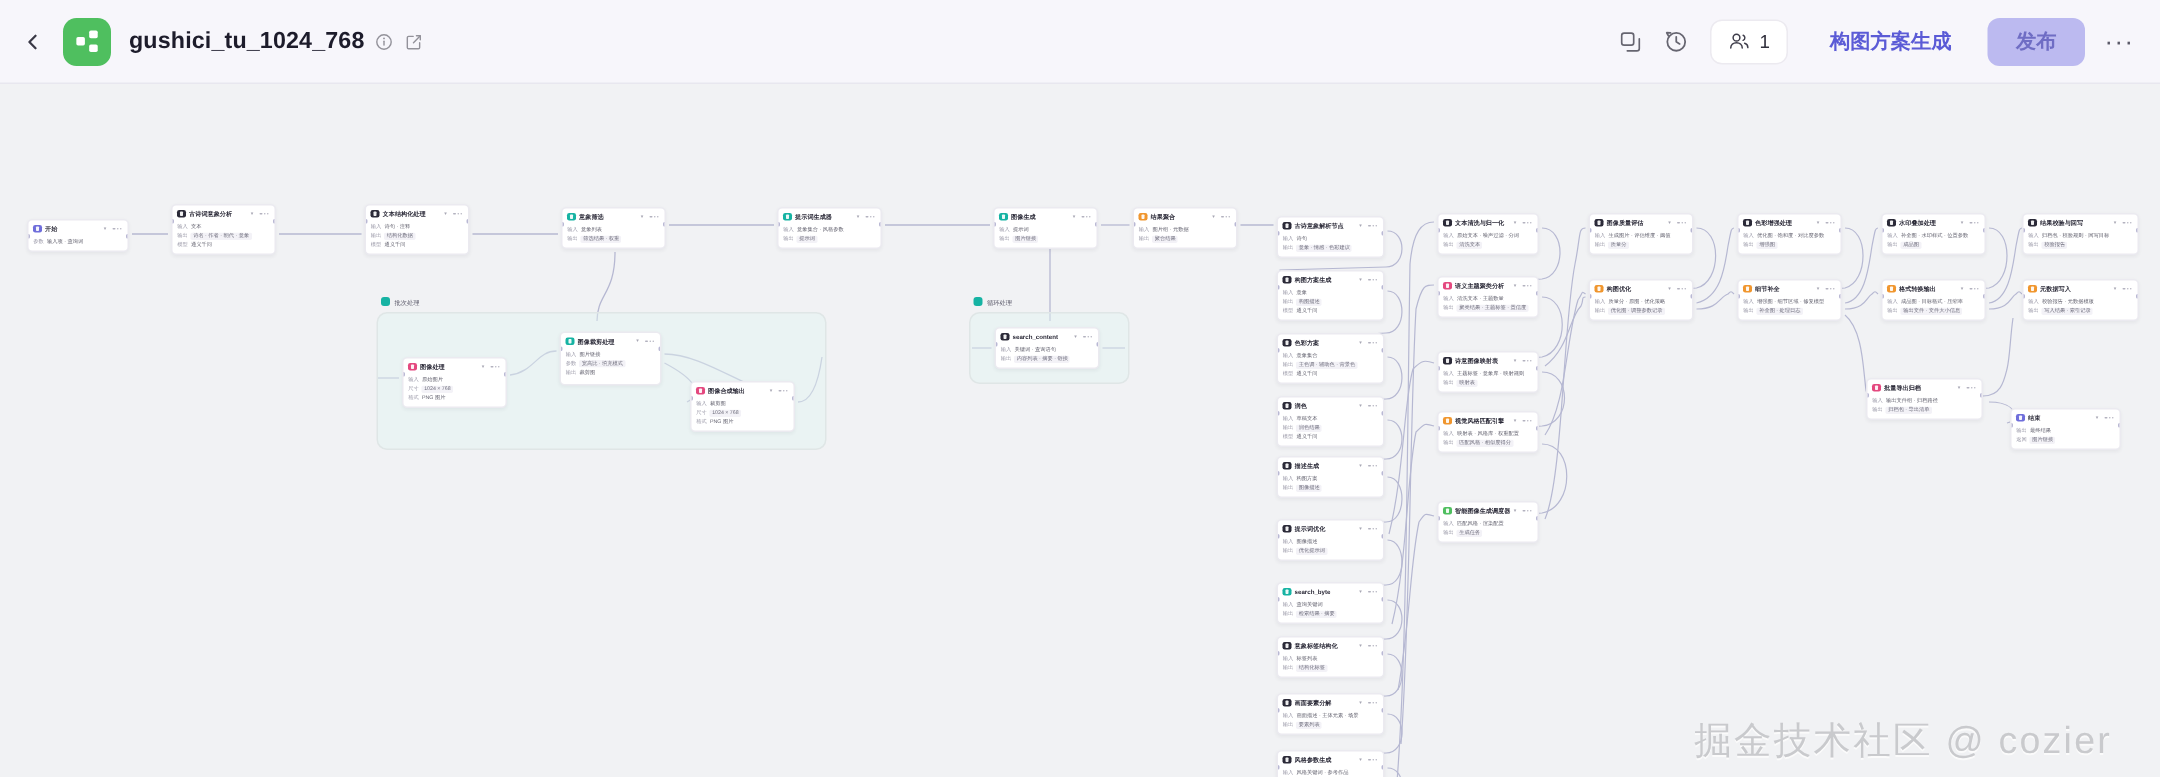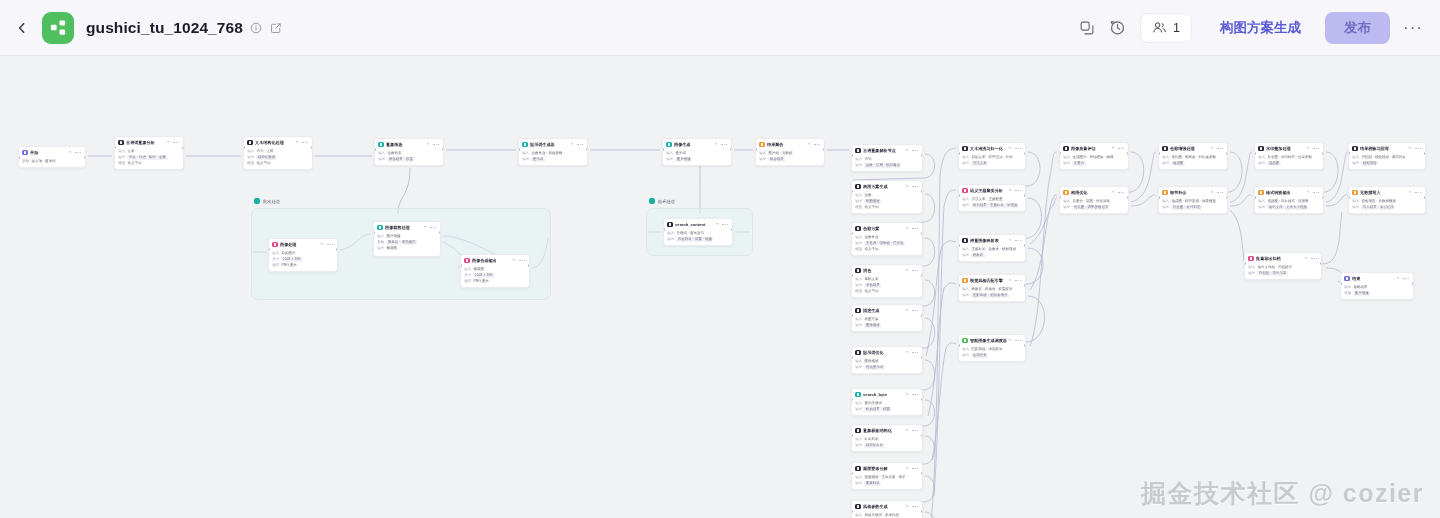--- a/index.html
+++ b/index.html
@@ -149,22 +149,22 @@
 
   
   .wm1{
     position:absolute;right:18px;bottom:52px;
     font-size:46px;font-weight:700;color:#e2e3e6;
     letter-spacing:3px;white-space:nowrap;
     text-shadow:0 1px 0 #fafafa;
     user-select:none;
   }
   .wm2{
-    position:absolute;right:16px;bottom:8px;
-    font-size:25px;font-weight:700;color:#c9cacd;
+    position:absolute;right:32px;bottom:8px;
+    font-size:25px;font-weight:400;color:#c9cacd;
     letter-spacing:1.5px;white-space:nowrap;
     text-shadow:0 1px 0 #fbfbfb;
     user-select:none;
   }
 </style>
 </head>
 <body>
 
 <div class="header">
 

